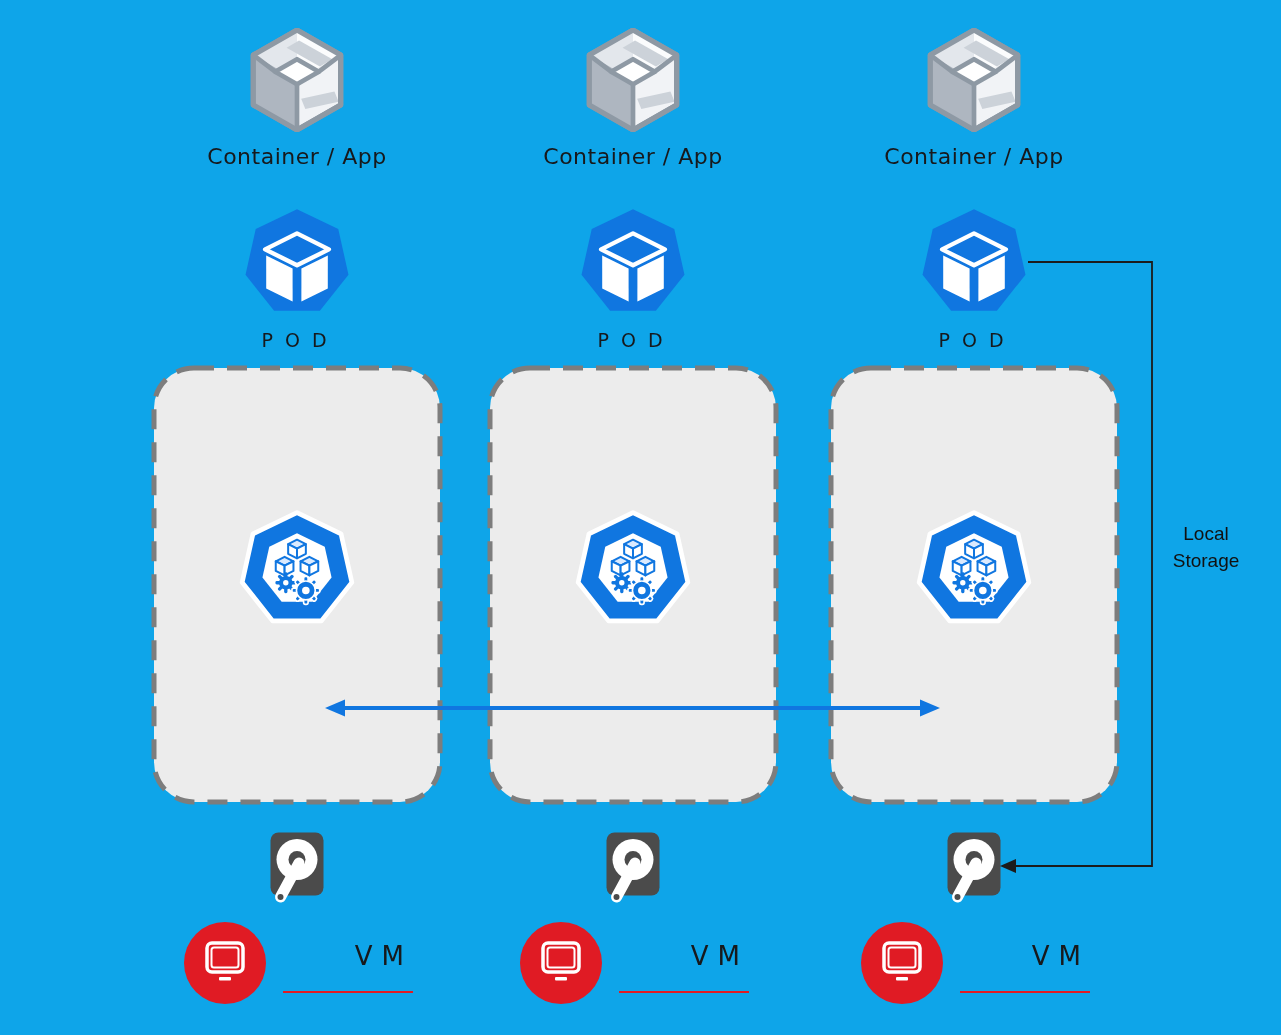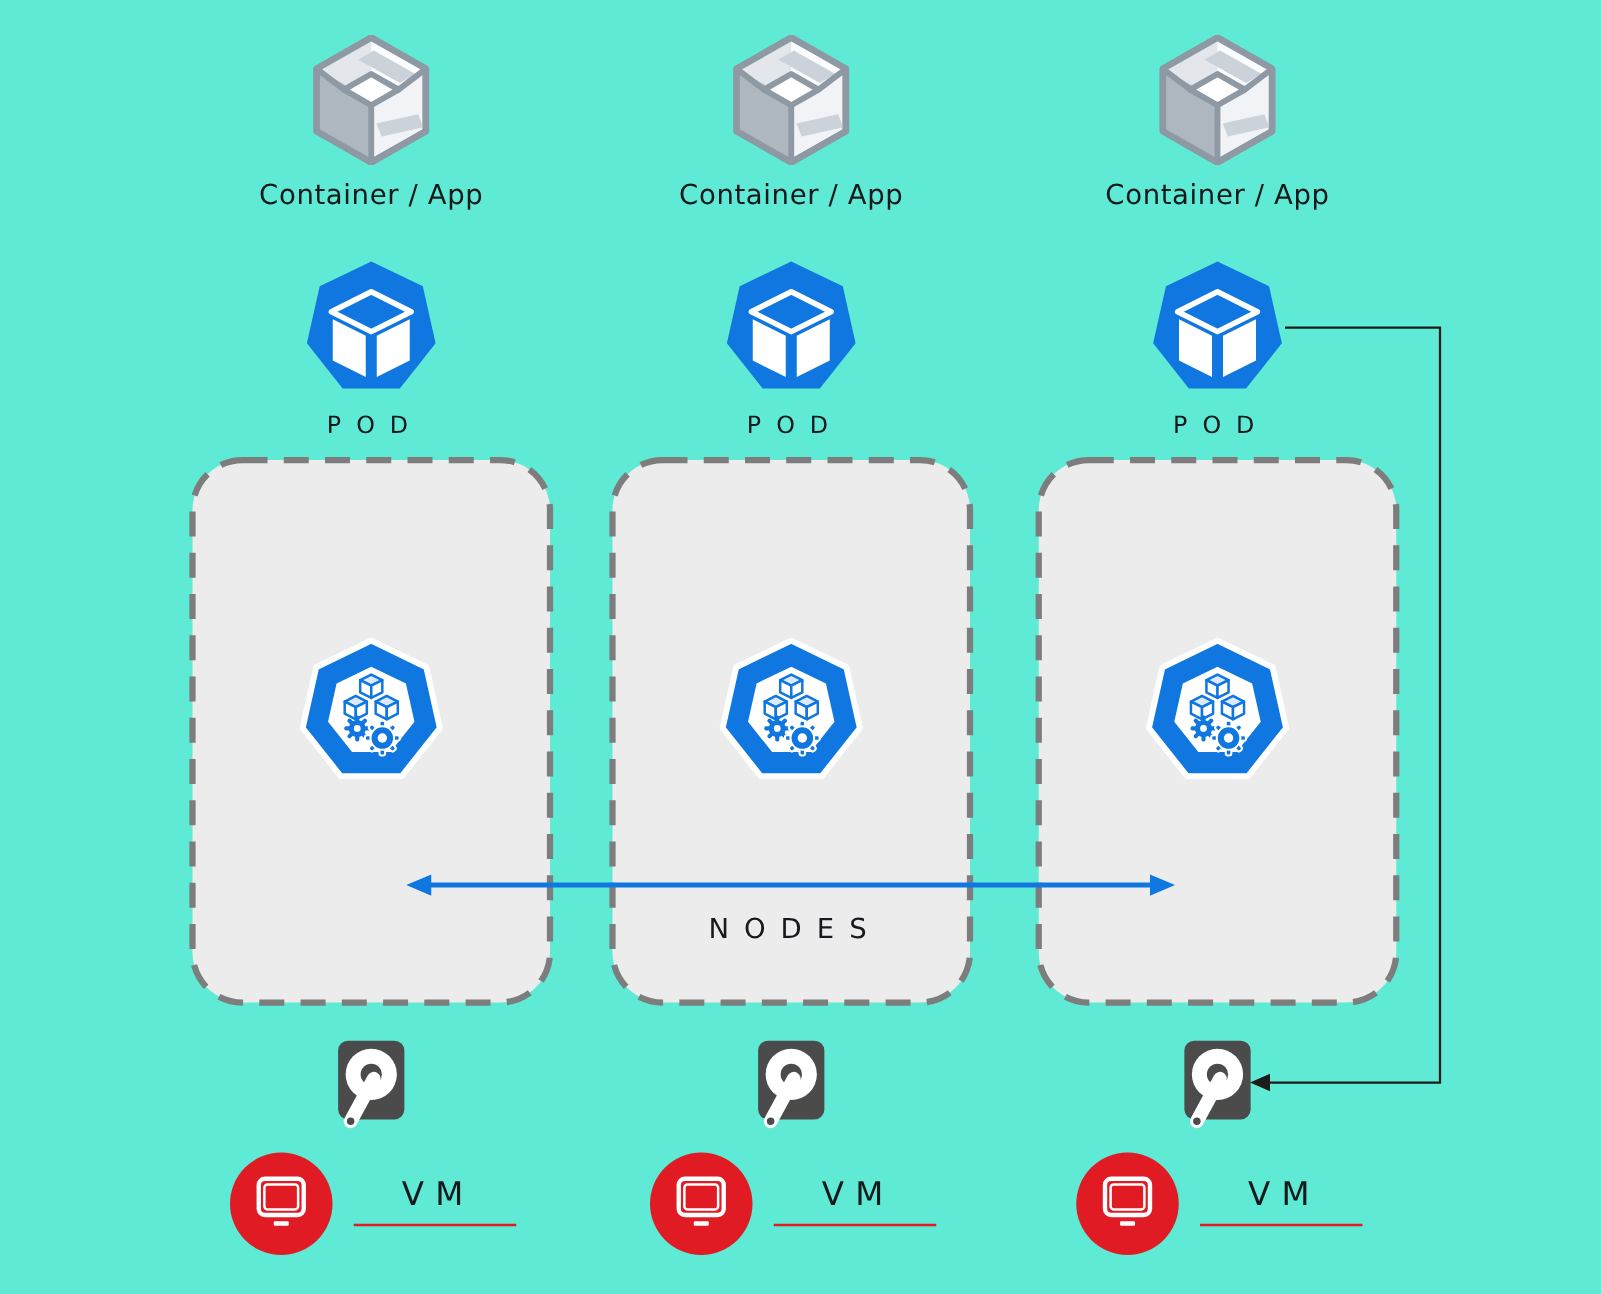--- a/index.html
+++ b/index.html
@@ -1,39 +1,39 @@
 <!DOCTYPE html>
 <html style="--accent_blue: #1076e0; --accent_red: #e01b24; --node_box_fill: #ececec; --dash_gray: #7d7d7d; --disk_gray: #4b4b4b; --line_black: #1c1c1c; --text_black: #17191c; --container_outline_gray: #8e99a4; --container_dark_face: #aeb6c0; --container_light_face: #f1f3f6; --container_band: #ccd2d9;"><head>
 <meta charset="utf-8">
 <style>
   html,body{margin:0;padding:0;background:#ffffff;}
   .canvas{
-    position:relative;width:1281px;height:1035px;background:#5eead4;
+    position:relative;width:1281px;height:1035px;background:#0ea5e9;
     font-family:"DejaVu Sans","Liberation Sans",sans-serif;color:#17191c;
     overflow:hidden;
   }
   .col{position:absolute;top:0;width:292px;height:1035px;}
   #col1{left:151px}#col2{left:487px}#col3{left:828px}
   .icon{position:absolute;left:50%;transform:translateX(-50%);}
   .icon svg{display:block;}
   .container-icon{top:28px;width:112px;height:104px;}
   .label{position:absolute;left:0;width:100%;text-align:center;}
   .container-label{top:144px;font-size:22px;letter-spacing:0.5px;}
   .pod-icon{top:207px;width:110px;height:110px;}
   .pod-label{top:329px;font-size:19px;letter-spacing:12px;padding-left:6px;box-sizing:border-box;}
   .node-box{position:absolute;top:365px;left:0;width:292px;height:440px;}
   .node-box .dash{position:absolute;top:0;left:0;}
   .k8s-icon{top:144px;width:118px;height:118px;}
   .disk-icon{top:830px;width:58px;height:80px;}
   .vm-row{position:absolute;top:921px;left:calc(50% - 114px);width:232px;height:86px;display:flex;align-items:flex-start;}
   .vm-icon-wrap{width:84px;height:84px;flex:0 0 auto;}
   .vm-labelbox{
-    margin-left:16px;margin-top:20px;width:130px;text-align:center;
+    margin-left:16px;margin-top:20px;width:130px;text-align:right;
     border-bottom:2px solid var(--accent_red,#e01b24);
-    padding-bottom:8px;font-size:26px;letter-spacing:9px;padding-left:5px;box-sizing:border-box;
+    padding-bottom:20px;font-size:26px;letter-spacing:9px;padding-left:5px;box-sizing:border-box;
   }
   .overlay{position:absolute;top:0;left:0;width:1281px;height:1035px;pointer-events:none;}
   .nodes-label{position:absolute;top:731px;left:487px;width:292px;text-align:center;font-size:22px;letter-spacing:12px;padding-left:6px;box-sizing:border-box;}
   .local-storage-label{
     position:absolute;top:520px;left:1154px;width:104px;text-align:center;
     font-family:"Liberation Sans","DejaVu Sans",sans-serif;font-size:19px;line-height:27px;color:#111;
   }
 </style>
 </head>
 <body>
@@ -236,15 +236,15 @@
       <line x1="338" y1="708" x2="927" y2="708" stroke="var(--accent_blue,#1076e0)" stroke-width="4"></line>
       <polygon points="325,708 345,699.5 345,716.5" fill="var(--accent_blue,#1076e0)"></polygon>
       <polygon points="940,708 920,699.5 920,716.5" fill="var(--accent_blue,#1076e0)"></polygon>
     </g>
     <g>
       <polyline points="1028,262 1152,262 1152,866 1012,866" fill="none" stroke="var(--line_black,#1c1c1c)" stroke-width="1.8"></polyline>
       <polygon points="1000,866 1016,859 1016,873" fill="var(--line_black,#1c1c1c)"></polygon>
     </g>
   </svg>
 
-  <div class="nodes-label">NODES</div>
+  <div class="local-storage-label">Local Storage</div>
 
 </div>
 
 </body></html>

